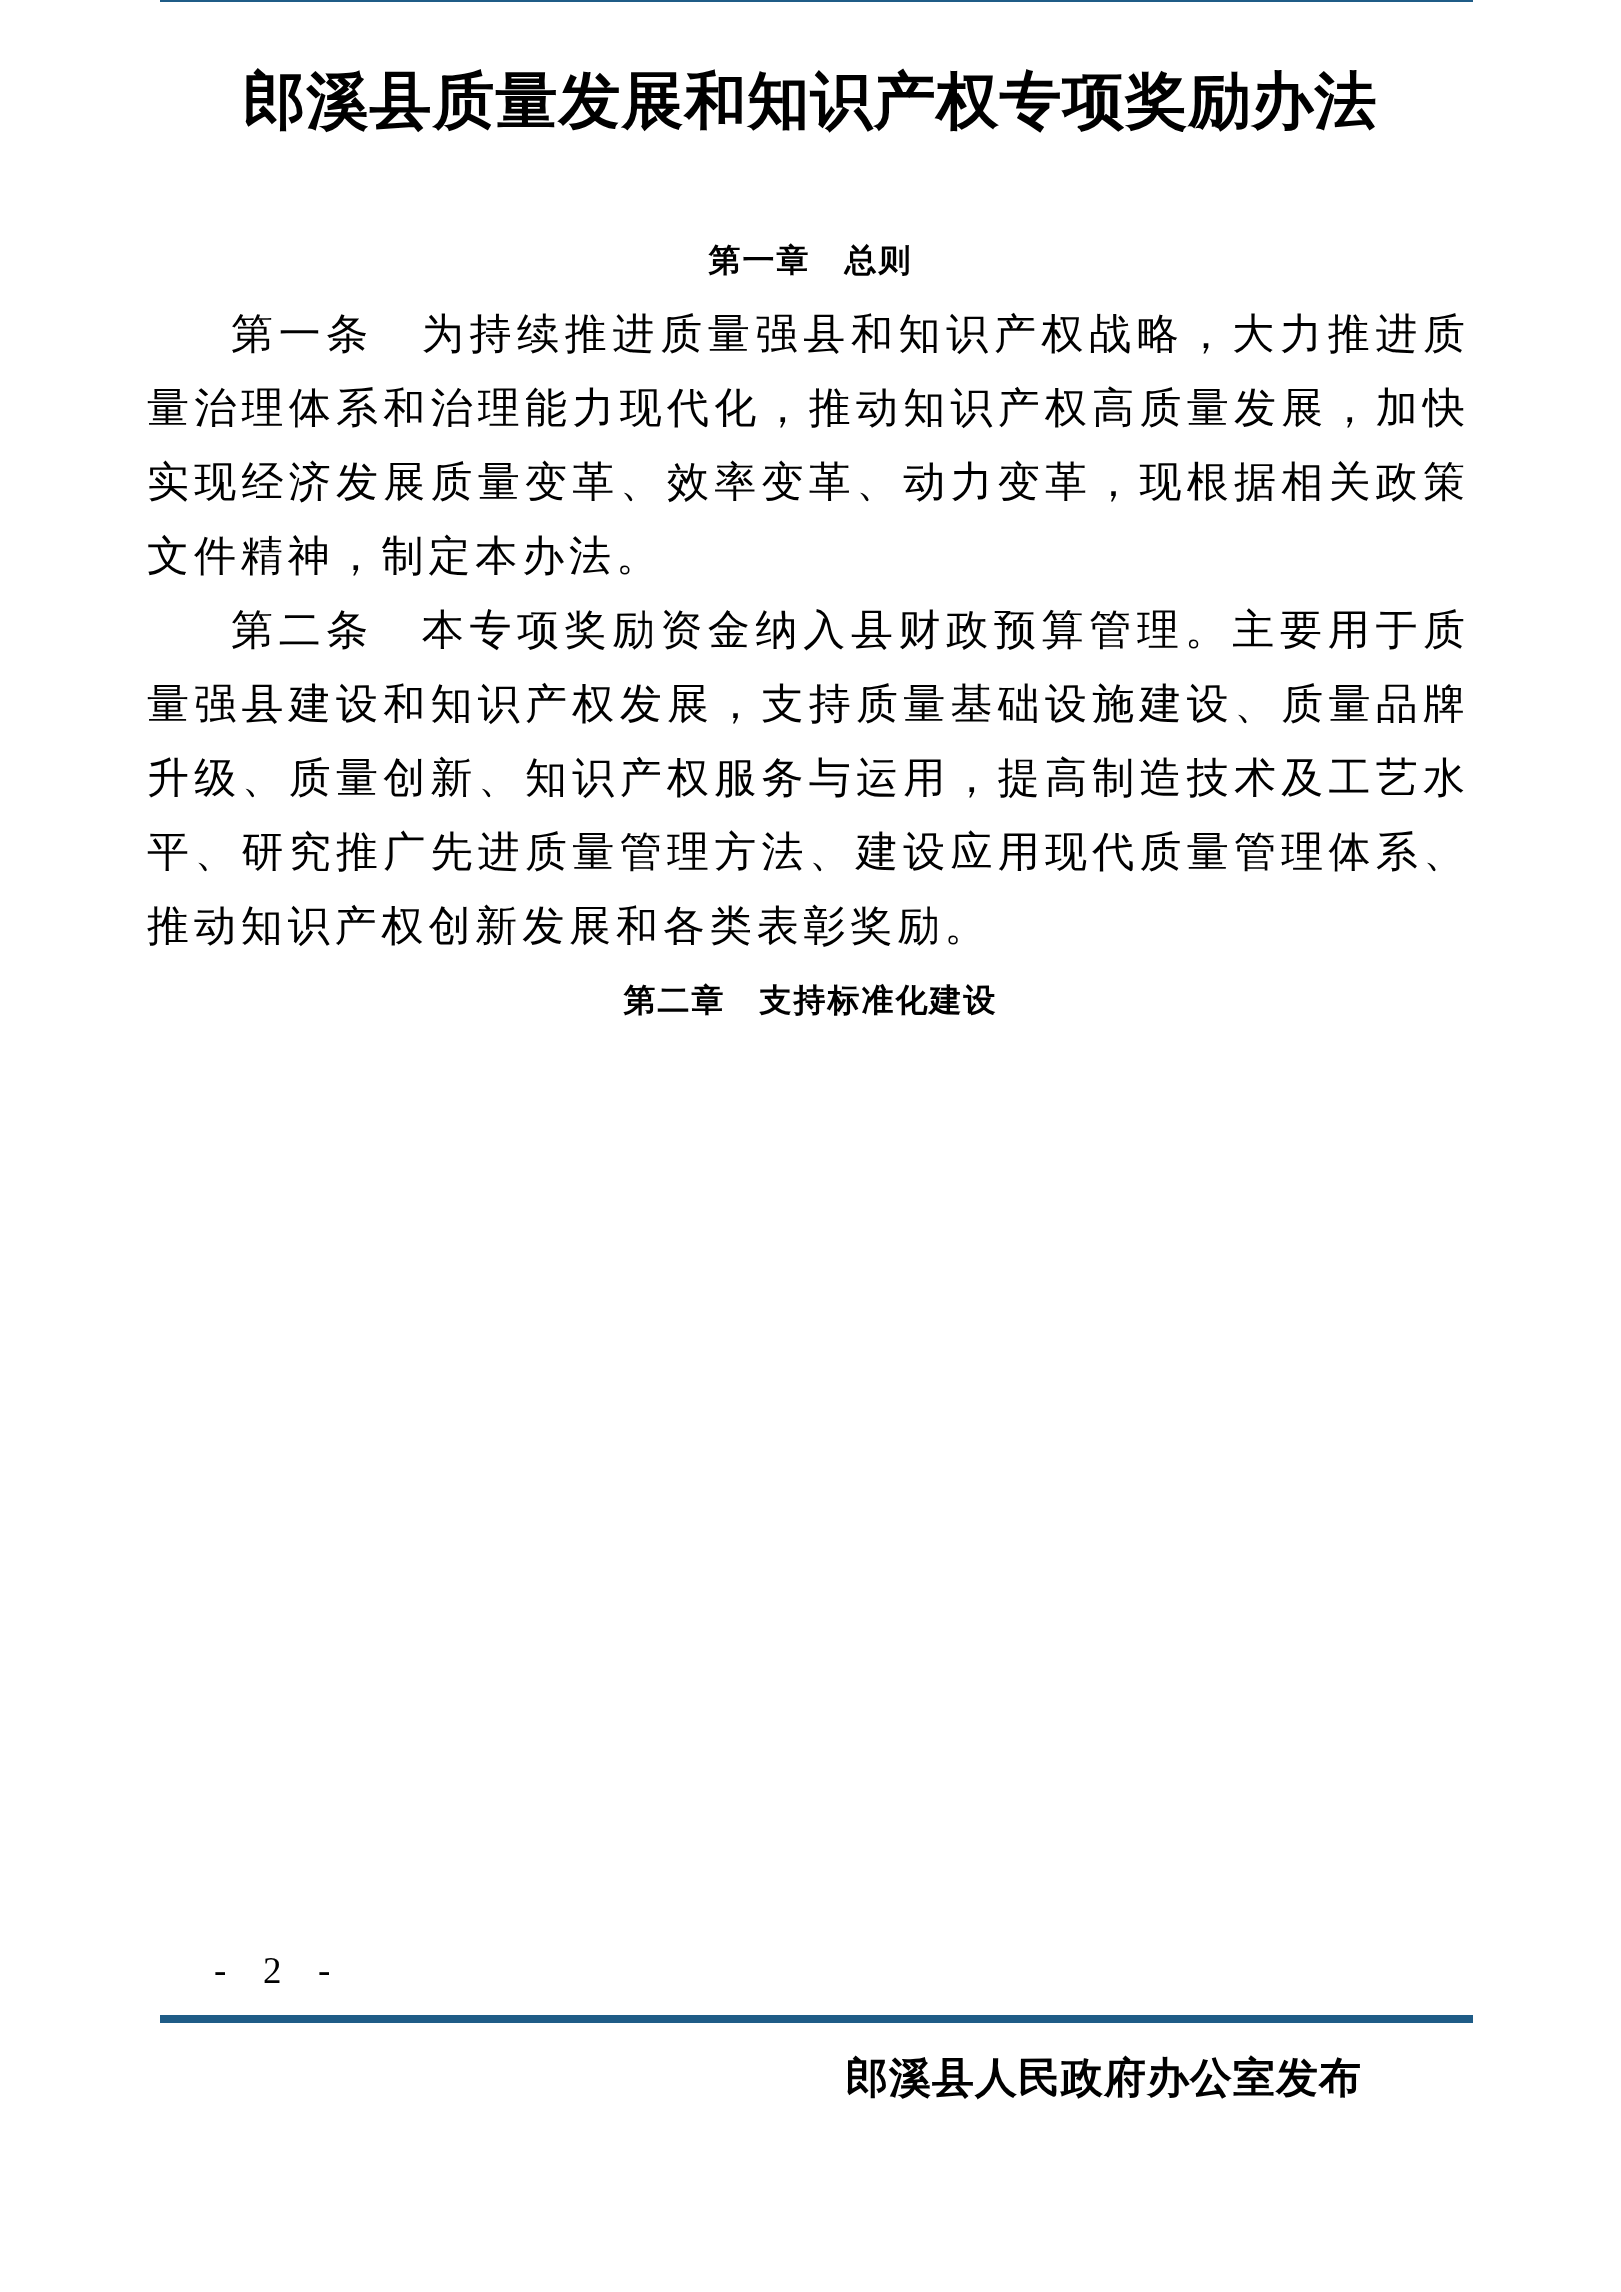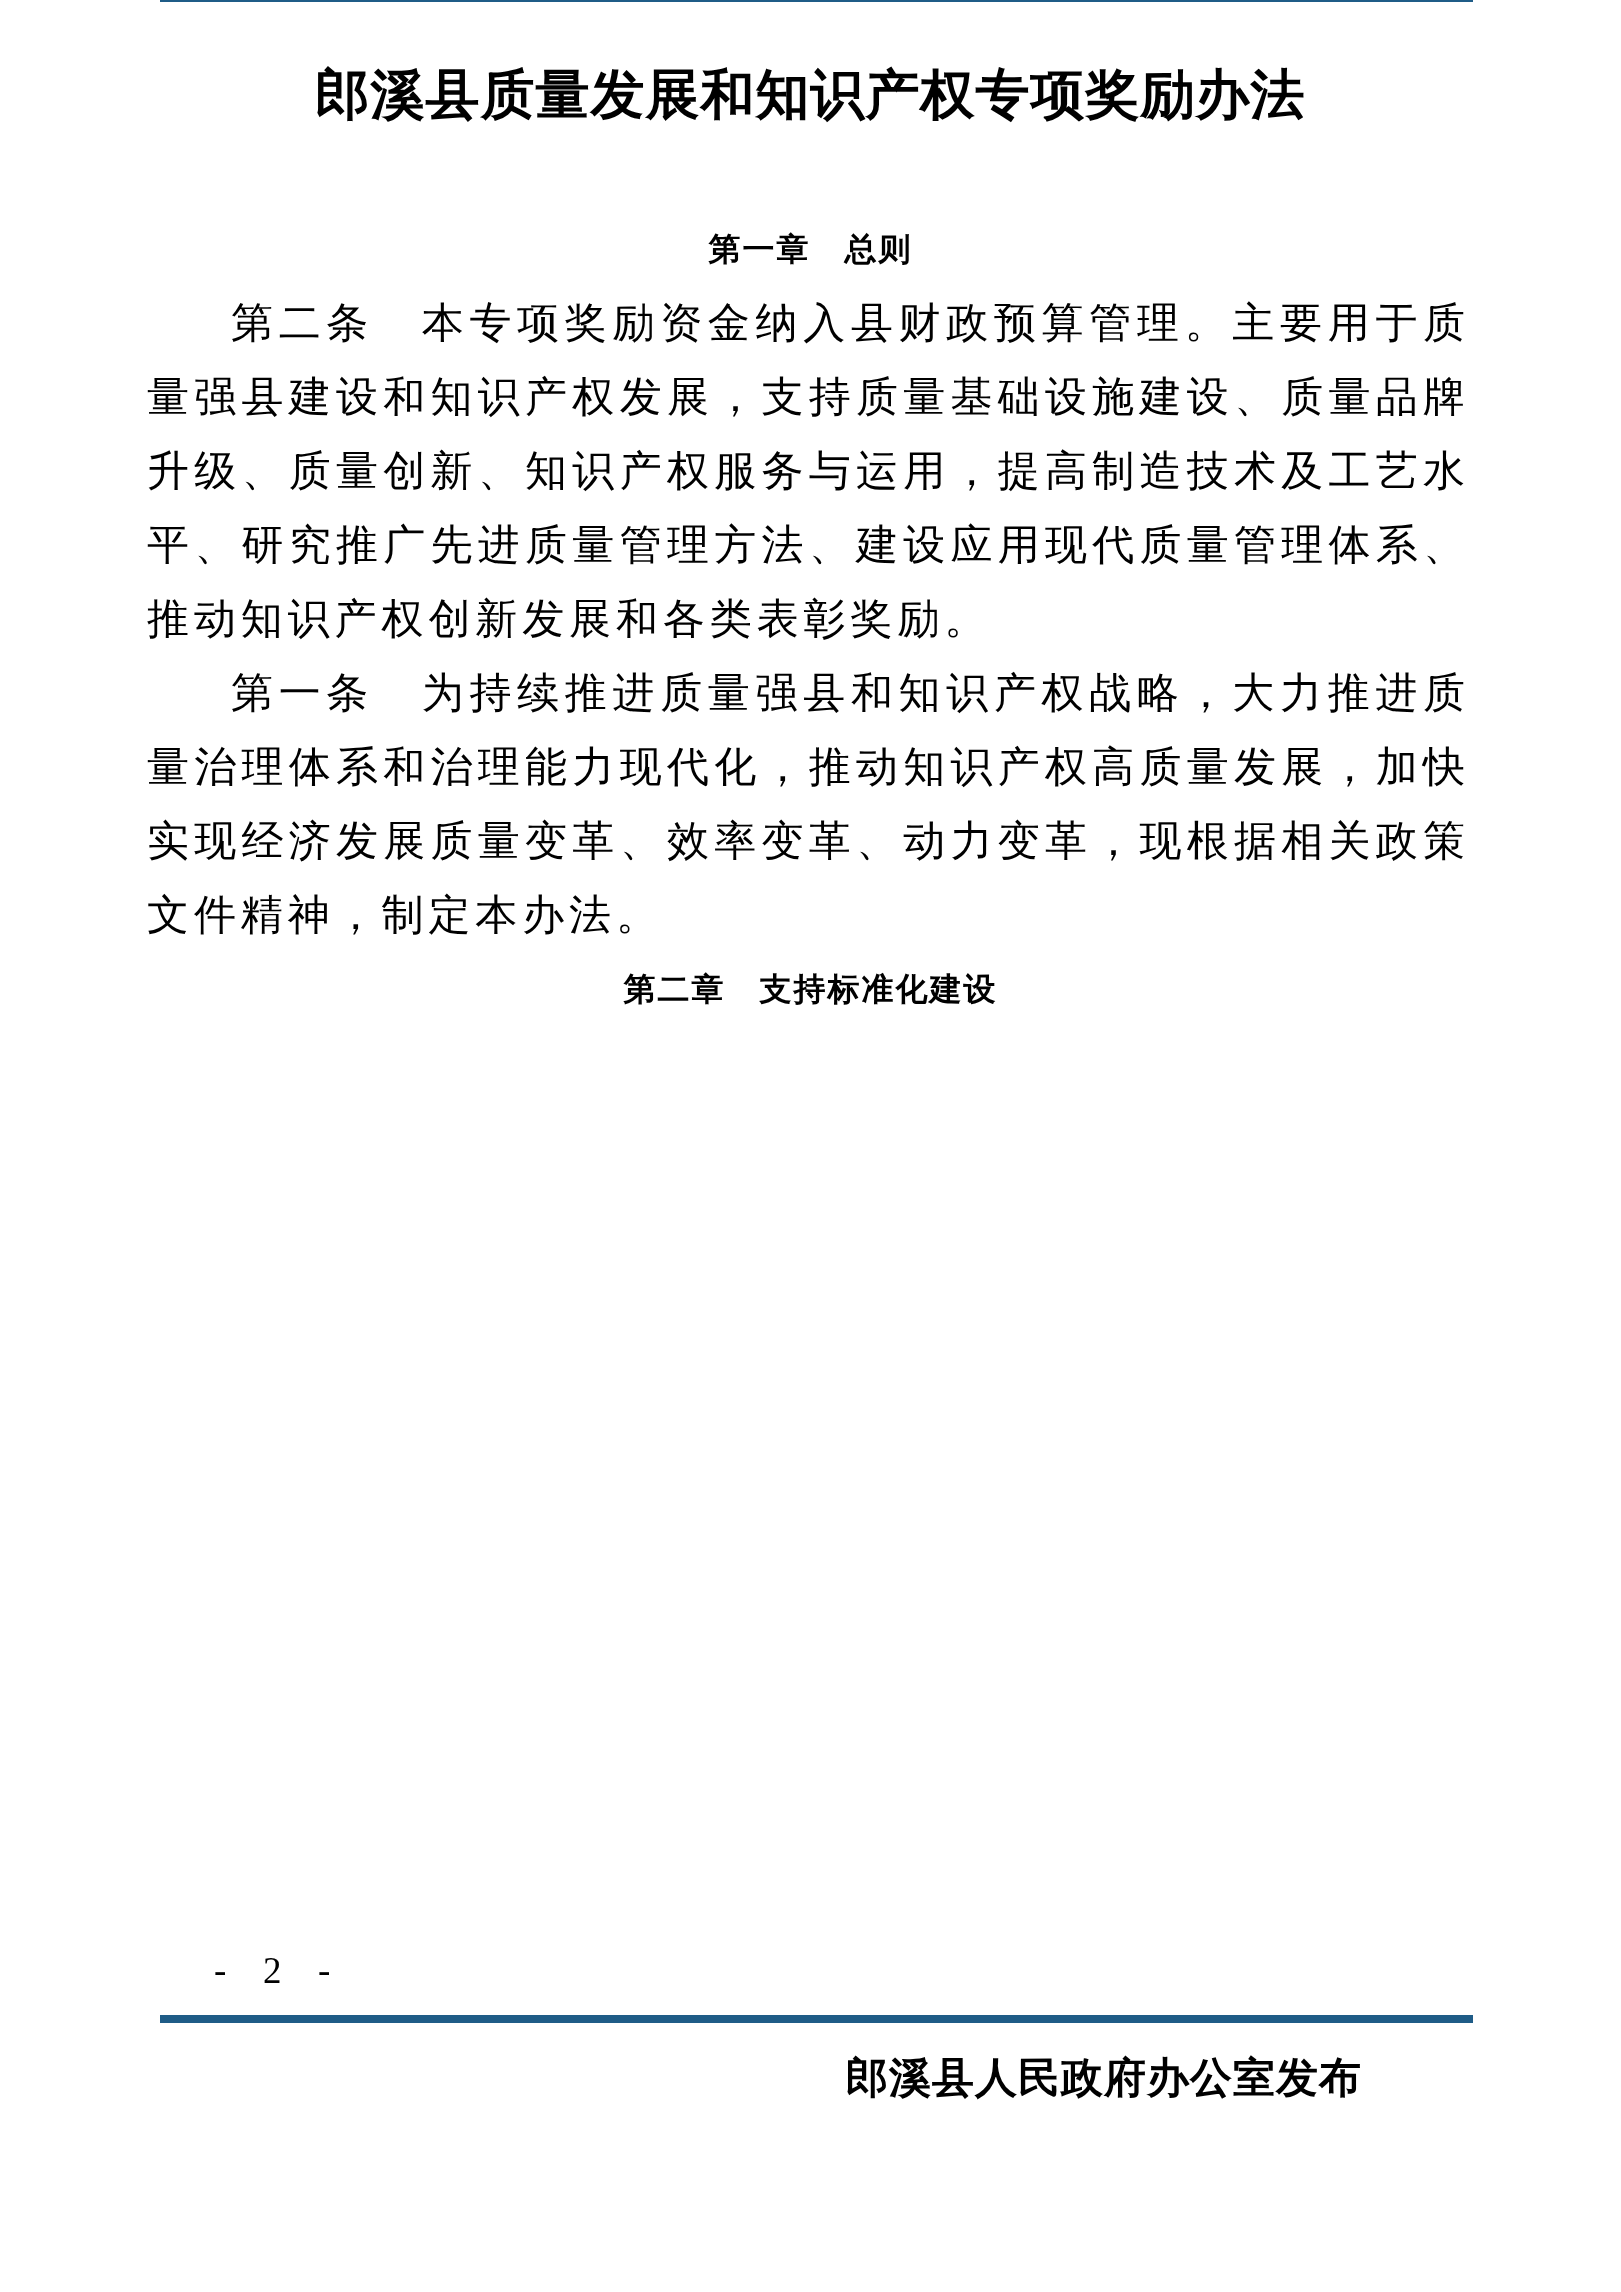--- a/index.html
+++ b/index.html
@@ -35,21 +35,21 @@
     background: #1f5c87;
     width: 1313px;
     margin: -5.9px 0 0 160px;
   }
   
   .doc-title {
     margin-top: 57px;
     text-align: center;
     font-family: "Liberation Serif", serif;
     font-weight: bold;
-    font-size: 54px;
+    font-size: 62px;
     letter-spacing: 1px;
     color: #000000;
     white-space: nowrap;
   }
   
   .chapter-heading {
     text-align: center;
     font-family: "Liberation Sans", sans-serif;
     font-weight: bold;
     font-size: 32px;
@@ -102,22 +102,22 @@
 <body>
 
 <div class="page">
 
   <div class="rule"></div>
 
   <div class="doc-title">郎溪县质量发展和知识产权专项奖励办法</div>
 
   <div class="chapter-heading chapter-1">第一章　总则</div>
   <div class="body-block">
+    <p>第一条　为持续推进质量强县和知识产权战略，大力推进质量治理体系和治理能力现代化，推动知识产权高质量发展，加快实现经济发展质量变革、效率变革、动力变革，现根据相关政策文件精神，制定本办法。</p>
     <p>第二条　本专项奖励资金纳入县财政预算管理。主要用于质量强县建设和知识产权发展，支持质量基础设施建设、质量品牌升级、质量创新、知识产权服务与运用，提高制造技术及工艺水平、研究推广先进质量管理方法、建设应用现代质量管理体系、推动知识产权创新发展和各类表彰奖励。</p>
-    <p>第一条　为持续推进质量强县和知识产权战略，大力推进质量治理体系和治理能力现代化，推动知识产权高质量发展，加快实现经济发展质量变革、效率变革、动力变革，现根据相关政策文件精神，制定本办法。</p>
   </div>
 
   <div class="chapter-heading chapter-2">第二章　支持标准化建设</div>
 
   <div class="page-number">- 2 -</div>
   <div class="footer-rule"></div>
   <div class="publisher">郎溪县人民政府办公室发布</div>
 
 </div>
 

